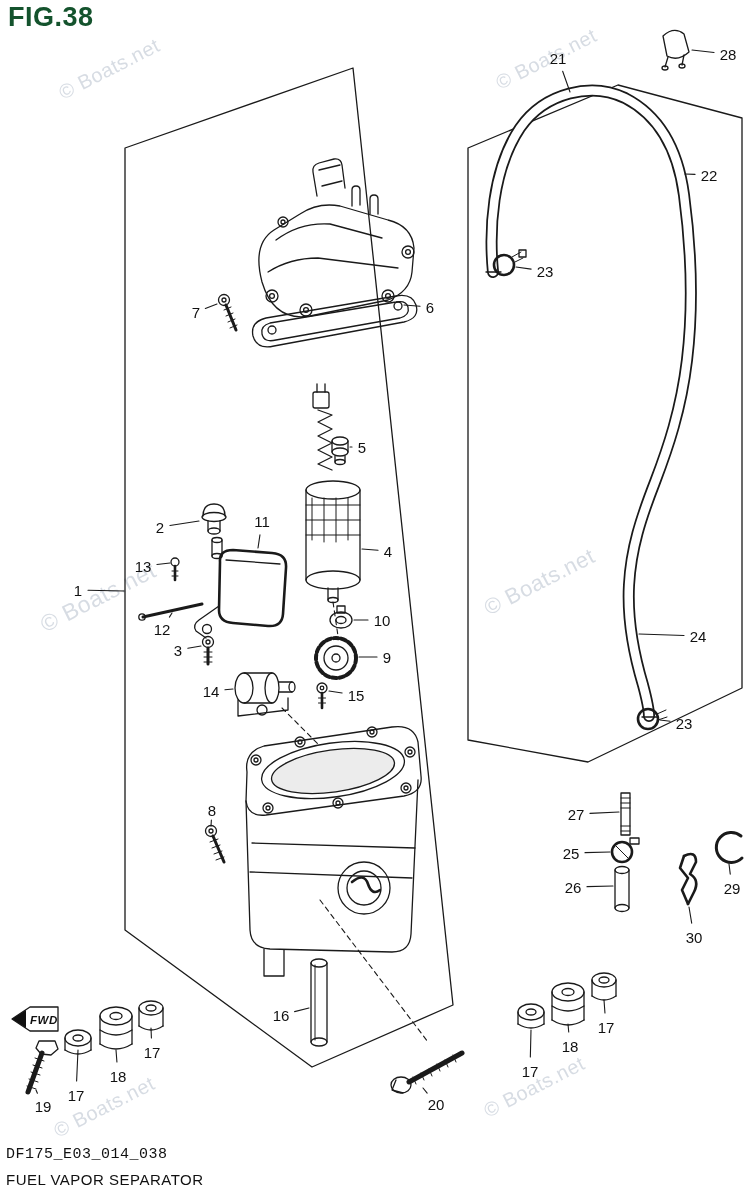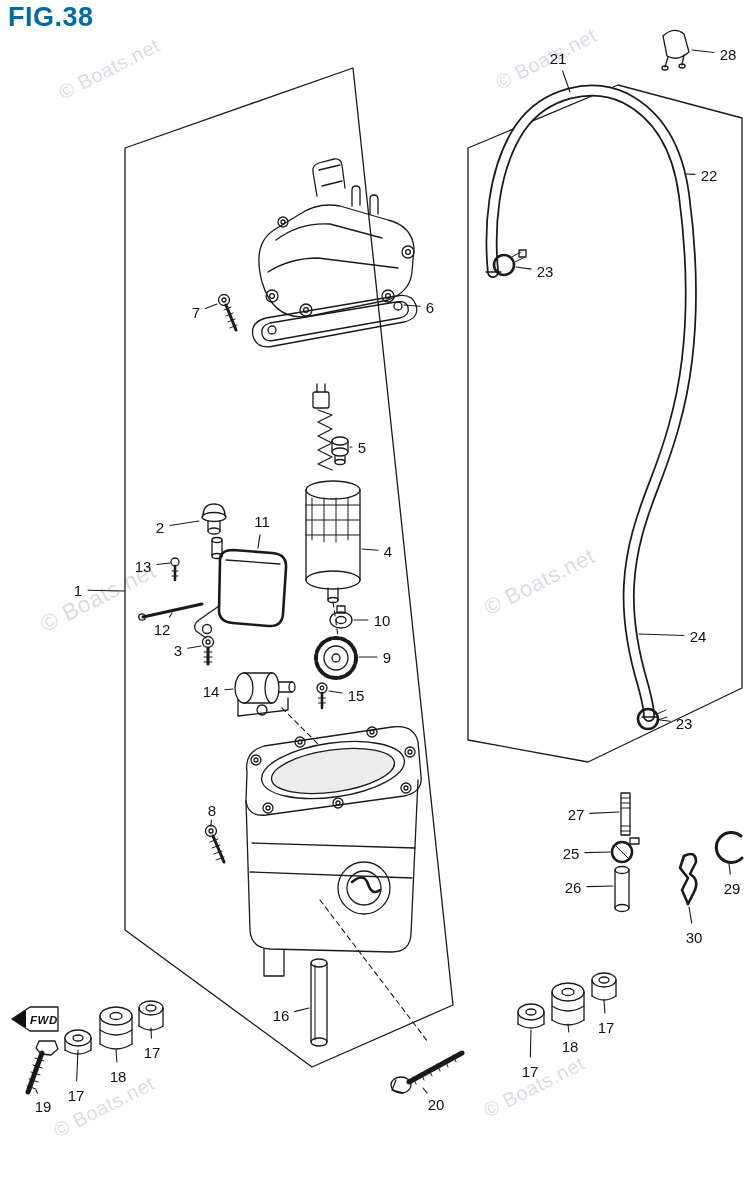--- a/index.html
+++ b/index.html
@@ -1,20 +1,20 @@
 <!DOCTYPE html>
 <html><head>
 <meta charset="utf-8">
 <style>
   html,body{margin:0;padding:0;width:750px;height:1200px;background:#fff;overflow:hidden}
   .page{position:relative;width:750px;height:1200px;background:#fff;font-family:"Liberation Sans",sans-serif}
   #watermark-layer{position:absolute;left:0;top:0;width:100%;height:100%;z-index:1}
   .wm{position:absolute;transform-origin:left top;opacity:.55;letter-spacing:.5px;white-space:nowrap}
   #art{position:absolute;left:0;top:0;z-index:2}
-  .fig-title{position:absolute;left:8px;top:2px;font-size:27px;font-weight:bold;color:#0369a1;z-index:3;letter-spacing:.5px}
+  .fig-title{position:absolute;left:8px;top:2px;font-size:27px;font-weight:bold;color:#14532d;z-index:3;letter-spacing:.5px}
   .footer{position:absolute;left:6px;top:1146px;z-index:3;color:#111}
   .footer .code{font-family:"Liberation Mono",monospace;font-size:15px;letter-spacing:.5px}
   .footer .name{font-size:15px;margin-top:8px;letter-spacing:.5px}
   
   #art *{stroke:#1a1a1a;stroke-width:1.3;fill:none;stroke-linecap:round;stroke-linejoin:round}
   #art .thick{stroke-width:2.6}
   #art .w3{stroke-width:3}
   #art .w5{stroke-width:5}
   #art .w1{stroke-width:1}
   #art .hoseO{stroke-width:12}
@@ -388,14 +388,18 @@
         <text x="694" y="937" class="callout">30</text>
         <line x1="604.9657964027856" y1="1013.038251437606" x2="604" y2="1000" class="leader"></line>
         <text x="606" y="1027" class="callout">17</text>
         <line x1="568.7324995554047" y1="1032.0574951094522" x2="568" y2="1024" class="leader"></line>
         <text x="570" y="1046" class="callout">18</text>
         <line x1="530.341361894366" y1="1057.0041623309974" x2="531" y2="1030" class="leader"></line>
         <text x="530" y="1071" class="callout">17</text>
       </g>
   </svg>
 
+  <div class="footer">
+    <div class="code">DF175_E03_014_038</div>
+    <div class="name">FUEL VAPOR SEPARATOR</div>
+  </div>
 
 </div>
 
 </body></html>

